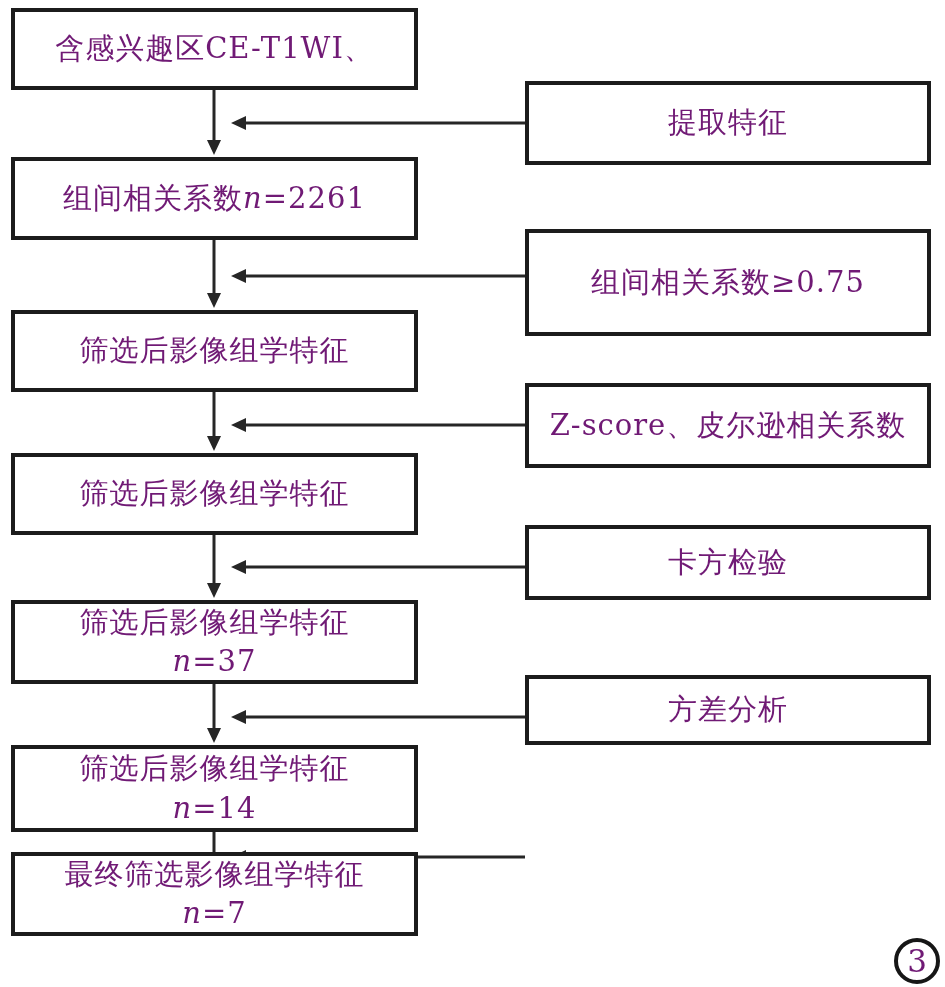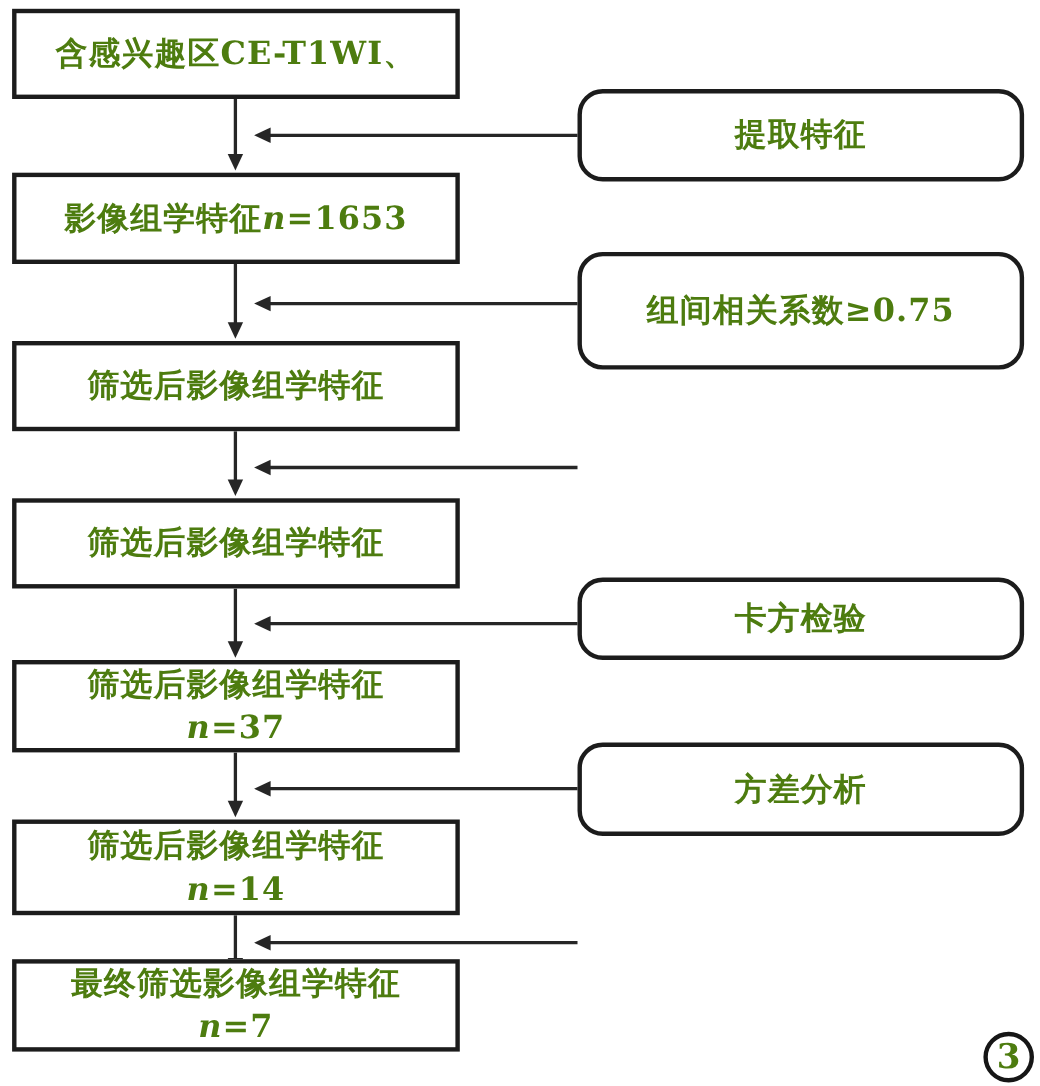--- a/index.html
+++ b/index.html
@@ -6,23 +6,22 @@
     margin: 0;
     padding: 0;
     background: #ffffff;
   }
   #canvas {
     position: relative;
     width: 945px;
     height: 987px;
     background: #ffffff;
     font-family: "DejaVu Serif", "Liberation Serif", serif;
-    color: #4d7c0f;
+    color: #701a75;
     overflow: hidden;
-    font-weight: bold;
   }
   #arrow-layer {
     position: absolute;
     left: 0;
     top: 0;
     width: 945px;
     height: 987px;
   }
   .box {
     position: absolute;
@@ -38,21 +37,20 @@
     line-height: 1.36;
     letter-spacing: 1px;
   }
   .left-box {
     left: 11px;
     width: 407px;
   }
   .right-box {
     left: 525px;
     width: 406px;
-    border-radius: 23px;
   }
   .n-italic {
     font-style: italic;
   }
   .n-line i {
     font-style: italic;
   }
   #figure-badge {
     position: absolute;
     left: 894px;
@@ -127,60 +125,63 @@
         <polygon points="231,857 246,850 246,864" stroke="none"></polygon>
       </g>
     </g>
   </svg>
 
   <div class="box left-box" style="top:8px; height:82px;">
     <span>含感兴趣区CE-T1WI、</span>
   </div>
 
   <div class="box left-box" style="top:157px; height:83px;">
-    <span><span>影像组学特征</span><span class="n-italic">n</span><span>=1653</span></span>
+    <span><span>组间相关系数</span><span class="n-italic">n</span><span>=2261</span></span>
   </div>
 
   <div class="box left-box" style="top:310px; height:82px;">
     <span>筛选后影像组学特征</span>
   </div>
 
   <div class="box left-box" style="top:453px; height:82px;">
     <span>筛选后影像组学特征</span>
   </div>
 
   <div class="box left-box" style="top:600px; height:84px;">
     <span>筛选后影像组学特征</span>
     <span class="n-line"><i>n</i><span>=37</span></span>
   </div>
 
   <div class="box left-box" style="top:745px; height:87px;">
     <span>筛选后影像组学特征</span>
     <span class="n-line"><i>n</i><span>=14</span></span>
   </div>
 
-  <div class="box left-box" style="top:872px; height:84px;text-align:center;">
+  <div class="box left-box" style="top:852px; height:84px;text-align:center;">
     <span>最终筛选影像组学特征</span>
     <span class="n-line"><i>n</i><span>=7</span></span>
   </div>
 
   <div class="box right-box" style="top:81px; height:84px;">
     <span>提取特征</span>
   </div>
 
   <div class="box right-box" style="top:229px; height:107px;">
     <span>组间相关系数≥0.75</span>
   </div>
 
+  <div class="box right-box" style="top:383px; height:85px;">
+    <span>Z-score、皮尔逊相关系数</span>
+  </div>
 
   <div class="box right-box" style="top:525px; height:75px;">
     <span>卡方检验</span>
   </div>
 
-  <div class="box right-box" style="top:675px; height:85px;">
+  <div class="box right-box" style="top:675px; height:70px;">
     <span>方差分析</span>
   </div>
 
 
   <div id="figure-badge">
     <span>3</span>
   </div>
 
 </div>
 

